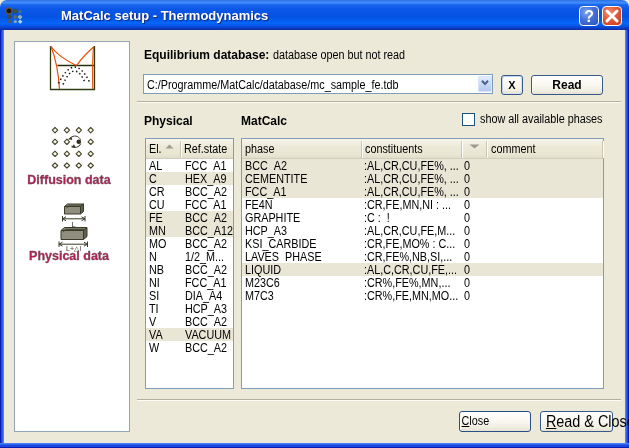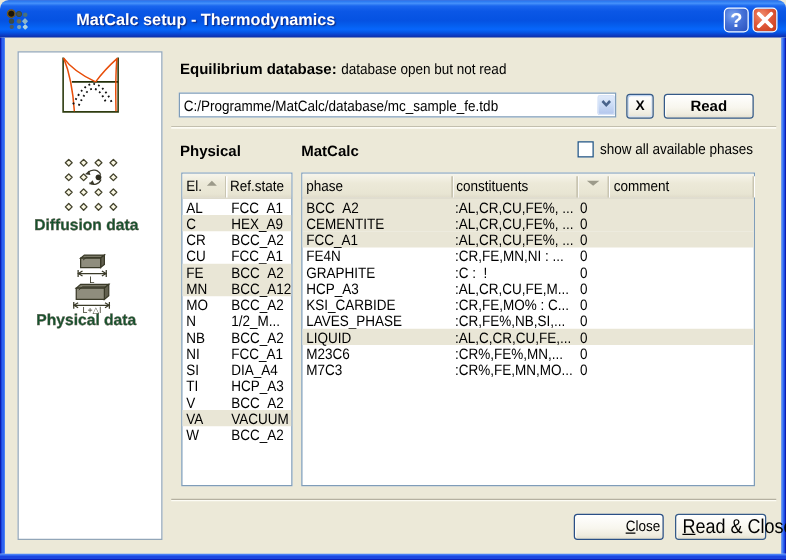--- a/index.html
+++ b/index.html
@@ -11,21 +11,21 @@
 .tbtn{top:6px;width:20px;height:20px;border-radius:4px;border:1px solid #fff;}
 #helpb{left:579px;background:radial-gradient(circle at 35% 30%,#7da6f0 0%,#4672d8 45%,#2a50bc 100%);}
 #closeb{left:602px;background:radial-gradient(circle at 35% 30%,#f09070 0%,#e0593a 45%,#c63a18 100%);}
 .tbtn svg{position:absolute;left:0;top:0;}
 #bl{left:0;top:30px;width:4px;height:413px;background:linear-gradient(90deg,#0b1db0 0 1px,#1c46e0 1px 2px,#2e62ee 2px 3px,#4a80f4 3px 4px);}
 #br{left:625px;top:30px;width:4px;height:413px;background:linear-gradient(270deg,#0b1db0 0 1px,#1c46e0 1px 2px,#2e62ee 2px 3px,#4a80f4 3px 4px);}
 #bb{left:0;top:443px;width:629px;height:5px;background:linear-gradient(180deg,#4a80f4 0 1px,#2e62ee 1px 2px,#1c46e0 2px 4px,#0b1db0 4px 5px);}
 
 #panel{left:14px;top:41px;width:116px;height:391px;background:#fff;border:1px solid #92a6b8;}
 #thermolbl{left:18px;top:92px;width:110px;height:15px;border:1px dotted #1a1a1a;text-align:center;font-size:12.5px;font-weight:bold;line-height:13px;color:#000;}
-.glabel{width:116px;left:11px;text-align:center;font-size:12.5px;font-weight:bold;color:#14532d;-webkit-text-stroke:0.35px #615d50;line-height:12px;}
+.glabel{width:116px;left:11px;text-align:center;font-size:12.5px;font-weight:bold;color:#be185d;-webkit-text-stroke:0.35px #615d50;line-height:12px;}
 
 #eqlabel{left:144px;top:49px;font-size:12px;line-height:13px;white-space:nowrap;}
 #eqlabel b{font-size:12px;}#eqlabel span{font-size:12px;display:inline-block;transform:scaleX(0.9);transform-origin:0 50%;}
 
 #combo{left:143px;top:74px;width:350px;height:20px;background:#fff;border:1px solid #7f9db9;}
 #combotext{left:147px;top:79px;font-size:12px;line-height:12px;color:#000;transform:scaleX(0.9);transform-origin:0 50%;}
 #comboarrow{left:478px;top:76px;width:14px;height:16px;border-radius:2px;
 background:linear-gradient(180deg,#e4edfb,#cdddf6 45%,#b6c9ee 90%,#a8bce6);box-shadow:0 0 0 1px #d8e4f8 inset;}
 
 .xpbtn{border:1px solid #355a88;border-radius:3px;background:linear-gradient(180deg,#fff 0%,#f8f6ee 55%,#efecdf 85%,#e4e0d0 100%);box-shadow:inset 0 1px 0 #fff,inset 1px 0 0 #fdfdf8;}
@@ -299,15 +299,15 @@
           <span class="c1" style="left:222px">0</span>
         </div>
         <div class="row" style="top:150px">
           <span class="c1" style="left:3px">M7C3</span>
           <span class="c1" style="left:122px">:CR%,FE,MN,MO...</span>
           <span class="c1" style="left:222px">0</span>
         </div>
       </div>
   </div>
 
-  <div id="closebtn" class="abs xpbtn" style="left:459px;top:411px;width:72px;height:21px;font-size:12px;text-align:right;line-height:19px;border:1px solid #2a4f86;"><span style="display:inline-block;transform:scaleX(0.9)"><u>C</u>lose</span></div>
+  <div id="closebtn" class="abs xpbtn" style="left:459px;top:411px;width:72px;height:21px;font-size:12px;text-align:left;line-height:19px;border:1px solid #2a4f86;"><span style="display:inline-block;transform:scaleX(0.9)"><u>C</u>lose</span></div>
   <div id="rcbtn" class="abs xpbtn" style="left:540px;top:411px;width:73px;height:21px;font-size:16px;text-align:center;line-height:19px;"><span style="display:inline-block;white-space:nowrap;transform:scaleX(0.9)"><u>R</u>ead &amp; Close</span></div>
 </div>
 
 </body></html>

